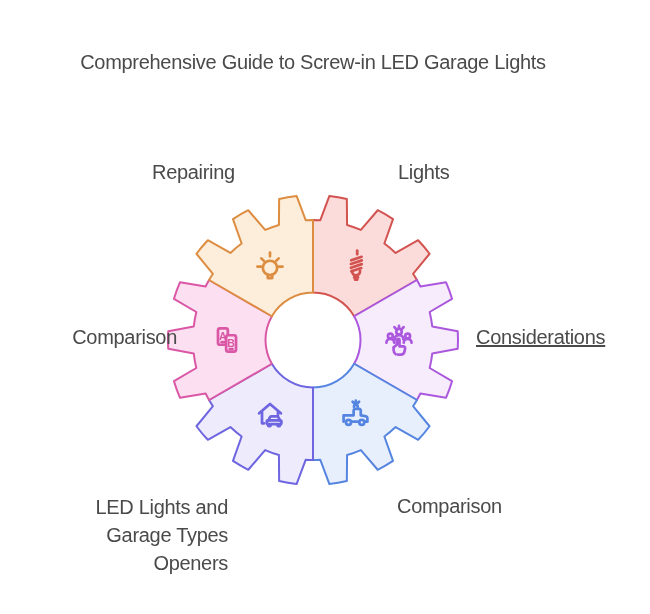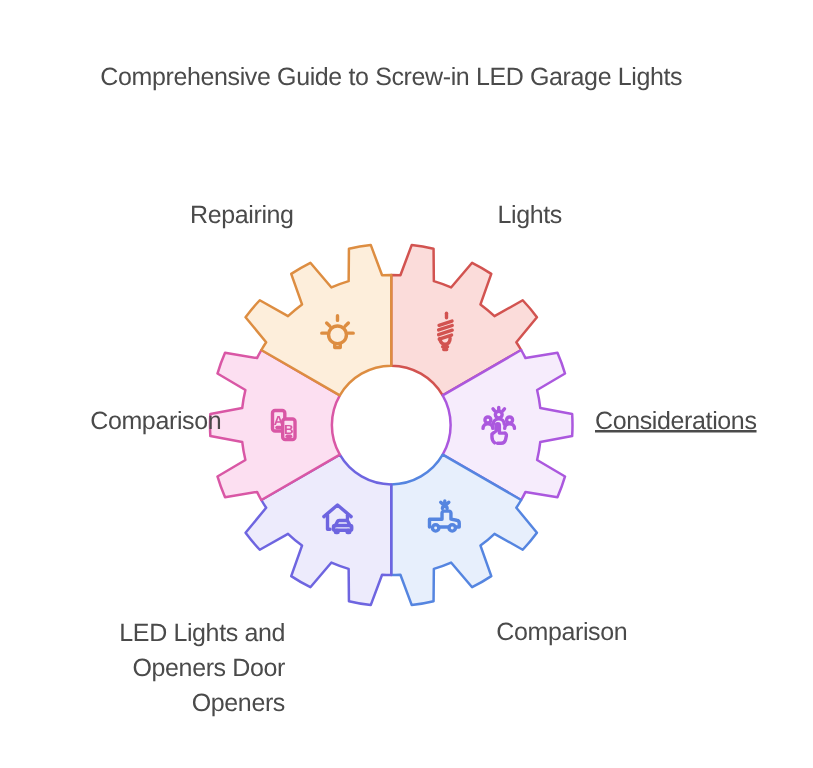--- a/index.html
+++ b/index.html
@@ -100,17 +100,17 @@
         <rect id="phone-b-body" x="11.5" y="9.2" width="5.8" height="9.6" rx="1.2" fill="#fcdff1"></rect>
         <text x="14.4" y="16.1" font-size="6.2" text-anchor="middle">B</text>
         <path d="M13.6 17.3 h1.6"></path>
       </g>
     </g>
   </svg>
 
   <div class="label label-types">Lights</div>
   <div class="label label-considerations">Considerations</div>
   <div class="label label-repairing">Comparison</div>
-  <div class="label label-led">LED Lights and Openers Door Openers</div>
+  <div class="label label-led">LED Lights and Garage Types Openers</div>
   <div class="label label-comparison">Comparison</div>
   <div class="label label-benefits">Repairing</div>
 
 </div>
 
 </body></html>

